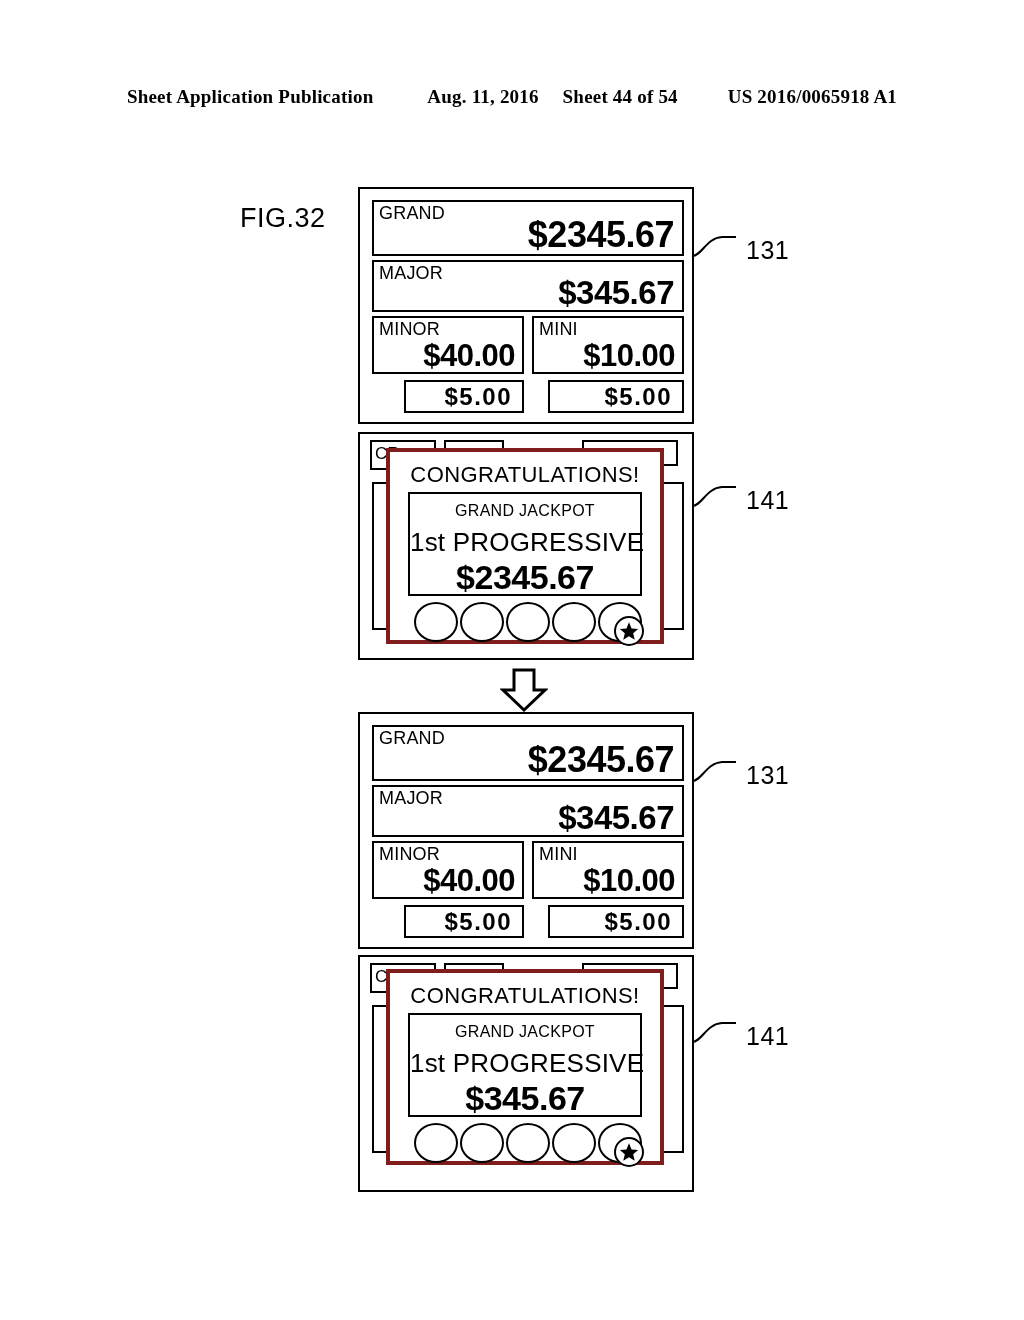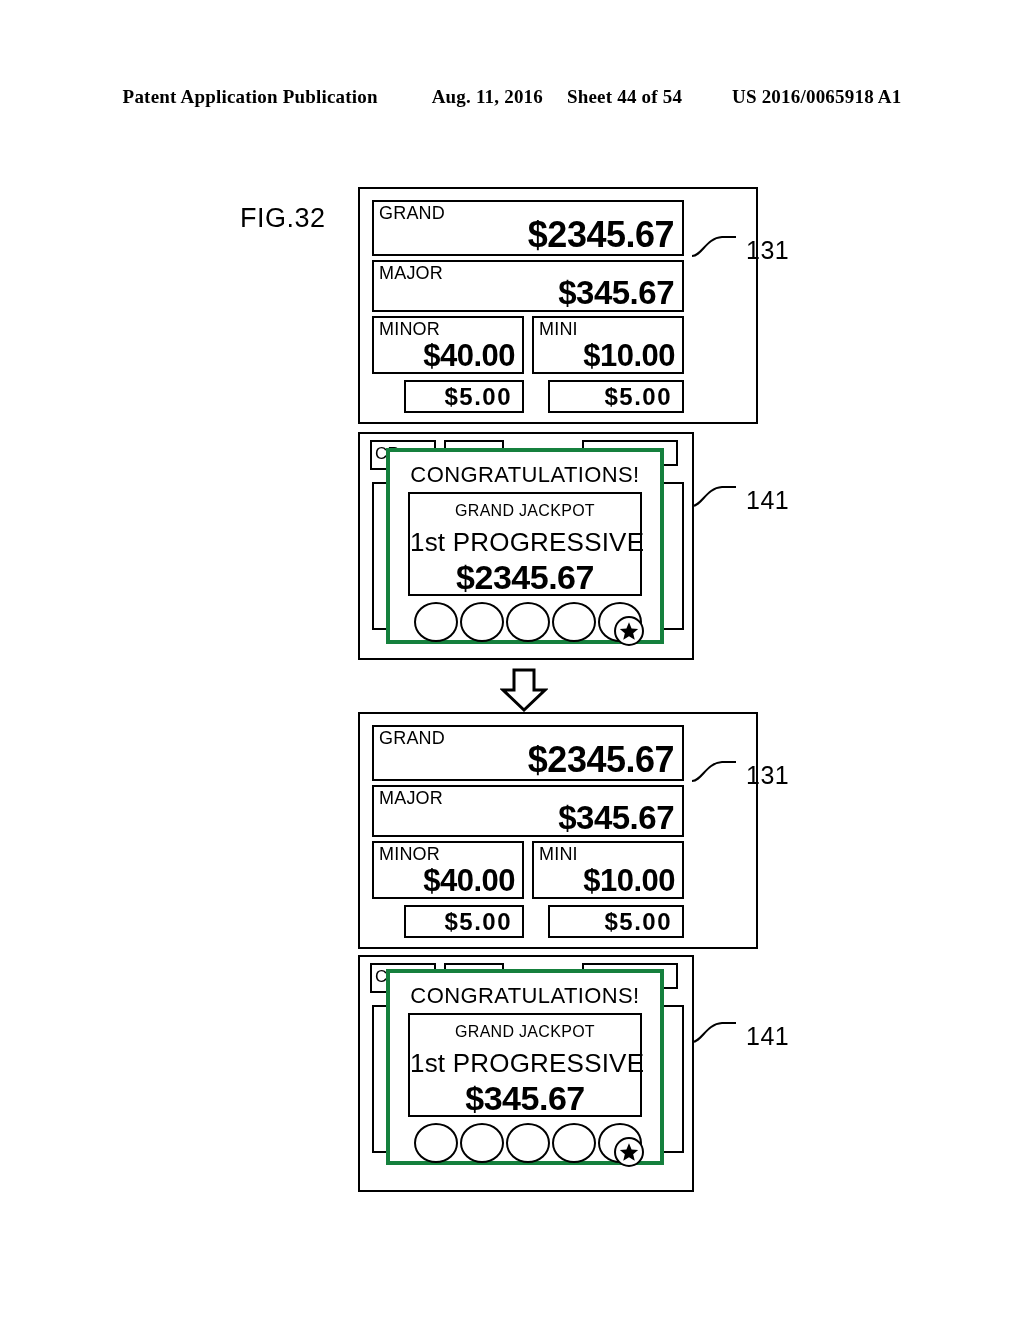--- a/index.html
+++ b/index.html
@@ -46,21 +46,21 @@
 
   
   .panel {
     position: absolute;
     border: 2px solid #000;
     background: #fff;
     box-sizing: border-box;
   }
 
   
-  .meter-panel { width: 400px; height: 237px; }
+  .meter-panel { width: 336px; height: 237px; }
   .meter-inner {
     position: absolute;
     left: 12px;
     top: 11px;
     width: 312px;
     height: 215px;
   }
   .meter-row {
     position: absolute;
     border: 2px solid #000;
@@ -153,21 +153,21 @@
     width: 22px;
     top: 48px;
     height: 148px;
   }
   .bg-reel-l { left: 12px; }
   .bg-reel-r { left: 302px; }
 
   
   .dialog {
     position: absolute;
-    border: 4px solid #15803d;
+    border: 4px solid #7f1d1d;
     box-sizing: border-box;
     background: #fff;
   }
   .dlg-title {
     position: absolute;
     left: 0;
     width: 100%;
     text-align: center;
     font-size: 22px;
     letter-spacing: 0.4px;
@@ -233,21 +233,21 @@
   .flow-arrow {
     position: absolute;
     left: 500px;
     top: 668px;
   }
 </style>
 </head>
 <body>
 
 <div class="pub-header">
-  <span class="seg">Patent Application Publication</span>
+  <span class="seg">Sheet Application Publication</span>
   <span class="gap-lg"></span>
   <span class="seg">Aug. 11, 2016</span>
   <span class="gap-sm"></span>
   <span class="seg">Sheet 44 of 54</span>
   <span class="gap-md"></span>
   <span class="seg">US 2016/0065918 A1</span>
 </div>
 
 <div class="fig-label">FIG.32</div>
 

